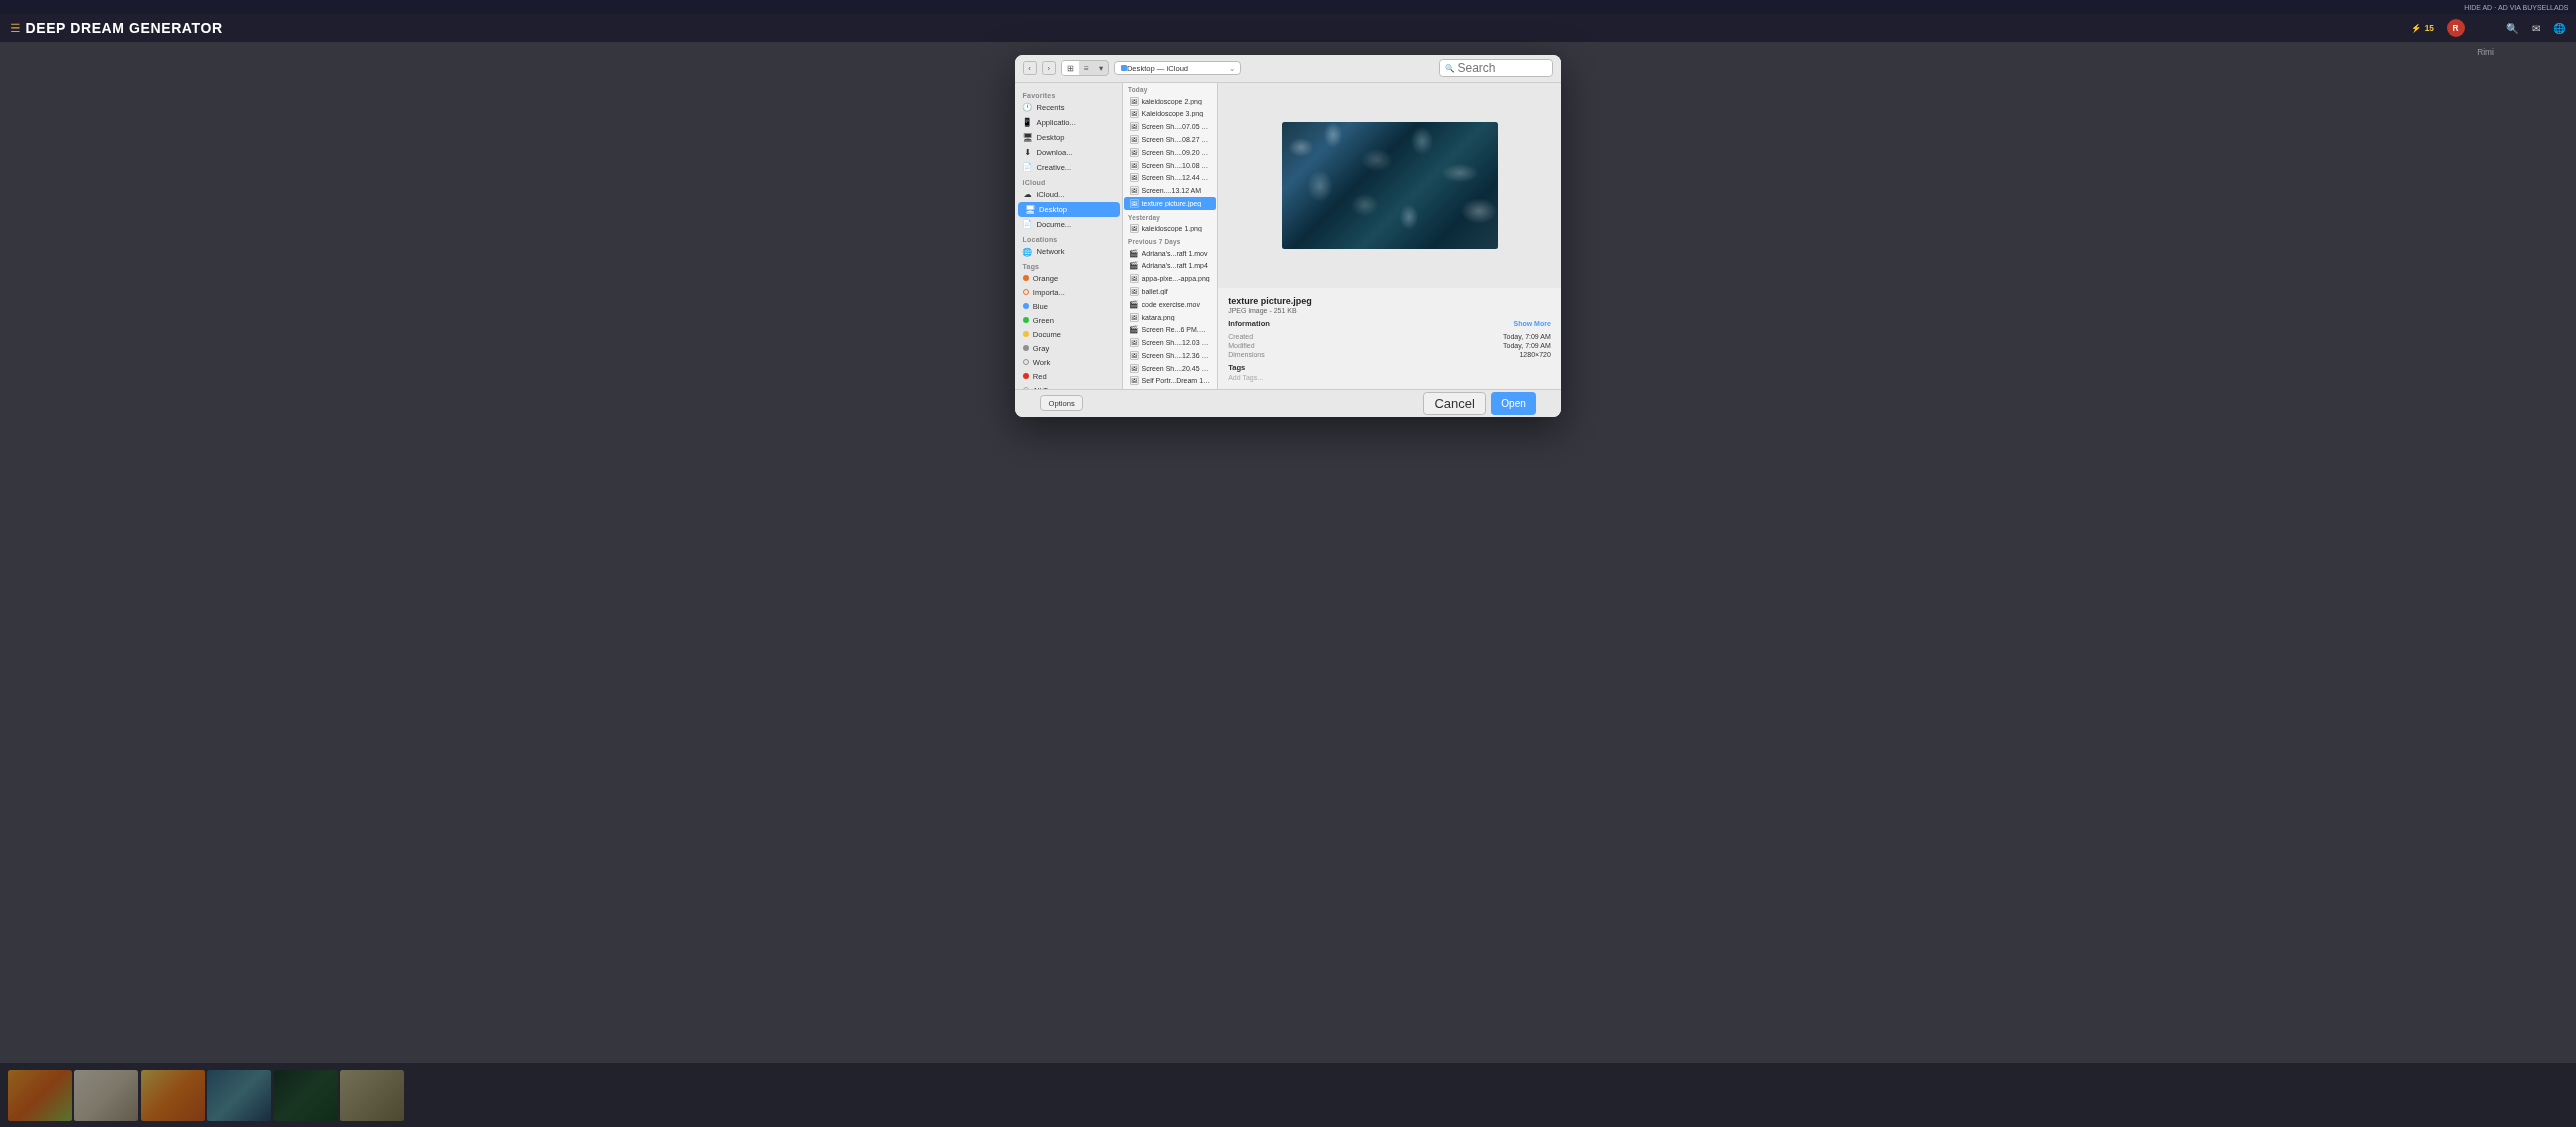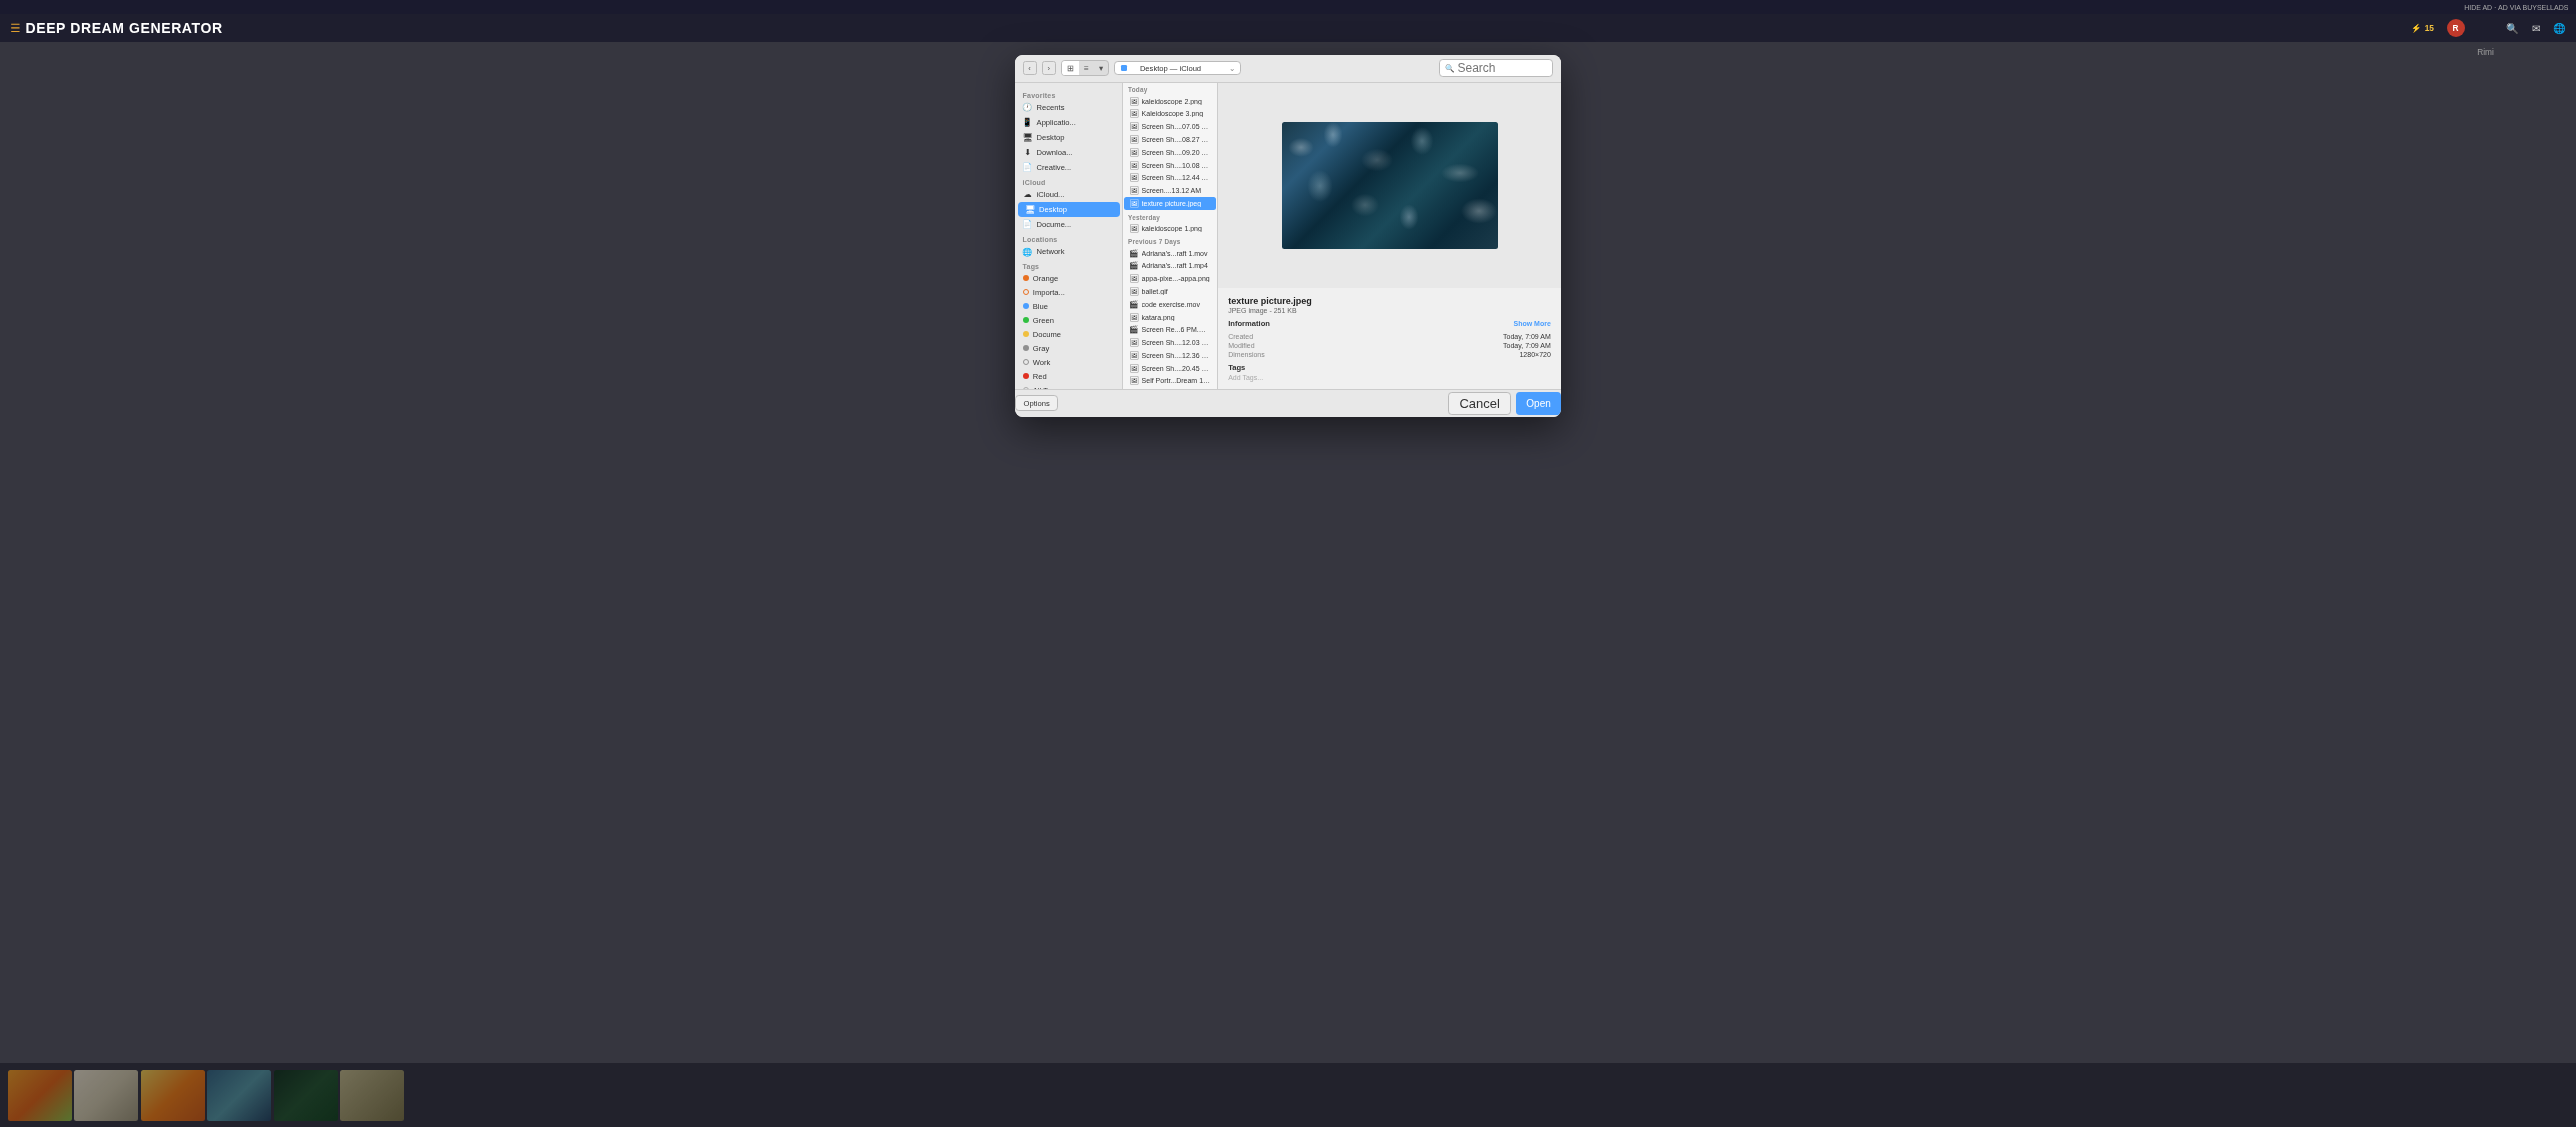--- a/index.html
+++ b/index.html
@@ -135,21 +135,21 @@
     }
     .view-btn.active { background: #fff; }
     .location-bar {
       flex: 1;
       display: flex;
       align-items: center;
       background: #fff;
       border: 0.6px solid #bbb;
       border-radius: 3.8px;
       padding: 1.3px 5.1px;
-      gap: 13px;
+      gap: 0;
       font-size: 7.6px;
       color: #333;
       max-width: 127px;
     }
     .location-dot { width: 6.4px; height: 6.4px; background: #4a9eff; border-radius: 1.3px; }
     .search-bar {
       display: flex;
       align-items: center;
       background: #fff;
       border: 0.6px solid #bbb;
@@ -320,21 +320,21 @@
     .add-tags { color: #aaa; font-size: 7px; cursor: pointer; }
 
     
     .dialog-footer {
       background: #e8e8e8;
       border-top: 0.6px solid #ccc;
       height: 28px;
       display: flex;
       align-items: center;
       justify-content: space-between;
-      padding: 0 0;
+      padding: 0 25px;
       border-radius: 0 0 7.6px 7.6px;
       gap: 38px;
     }
     .options-btn {
       background: #f0f0f0;
       border: 0.6px solid #bbb;
       border-radius: 3.8px;
       padding: 2.5px 7.6px;
       font-size: 7.6px;
       cursor: pointer;

